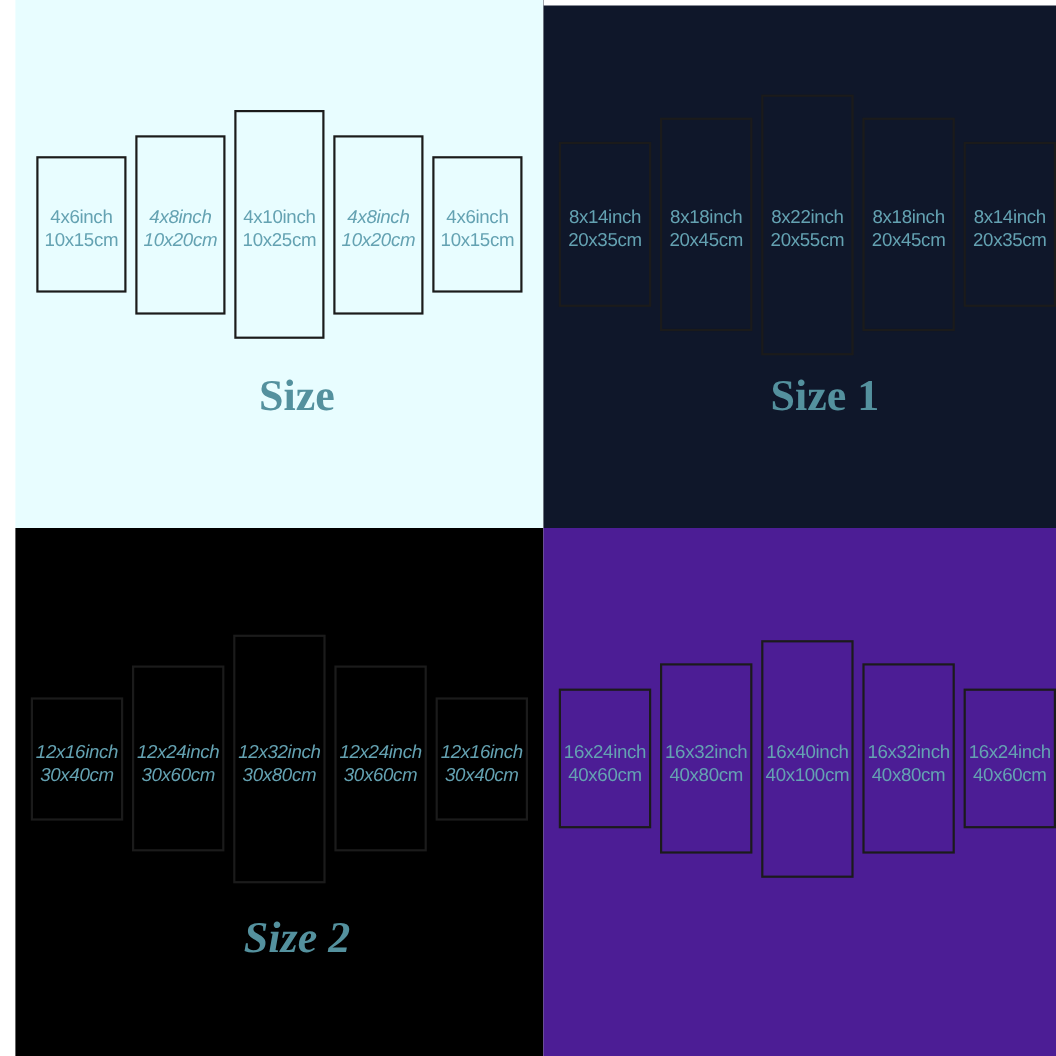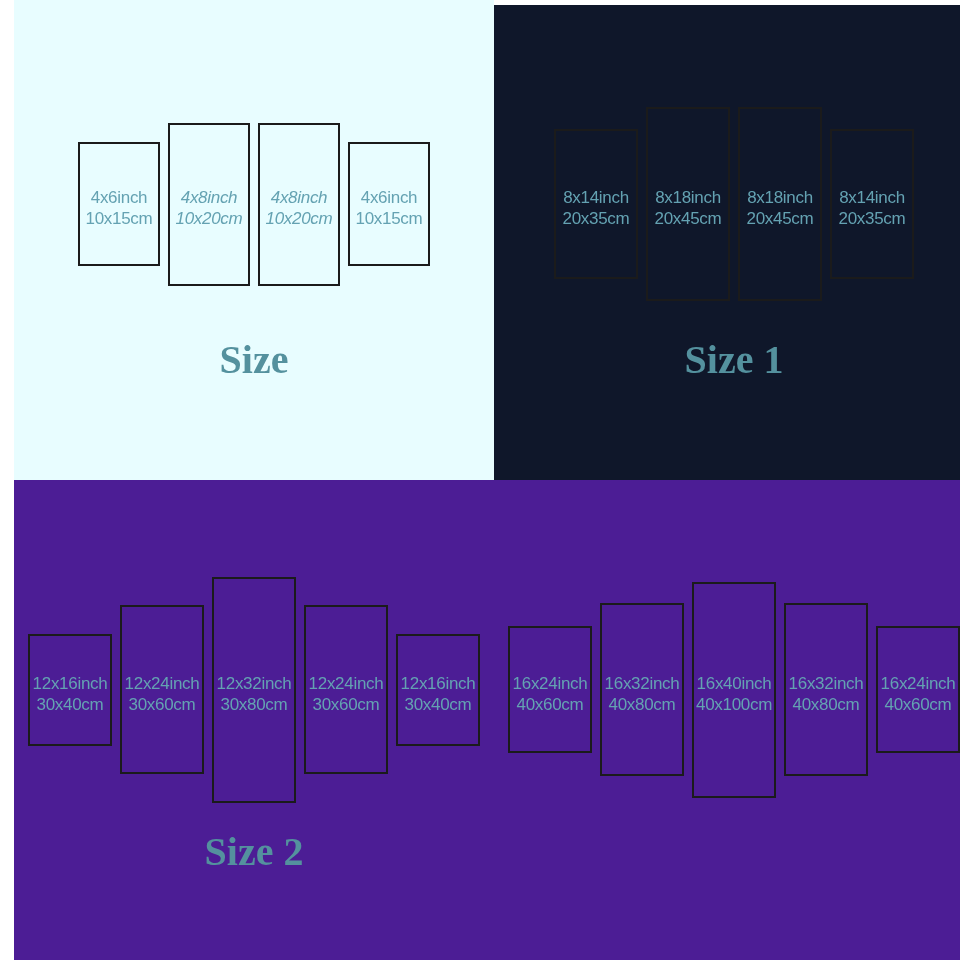--- a/index.html
+++ b/index.html
@@ -42,21 +42,21 @@
     position: absolute; left: 50%; top: calc(50% + 4px);
     transform: translate(-50%, -50%);
     text-align: center; white-space: nowrap;
     color: var(--label, #64a2b2);
     font-size: 17px; line-height: 21px;
     letter-spacing: -0.3px;
   }
   .label span { display: block; }
 
   .title {
-    position: absolute; left: 0; width: 100%;
+    position: absolute; left: 16px; width: 100%;
     margin: 0; text-align: center;
     font-family: "Liberation Serif", serif;
     font-weight: bold; font-size: 40px; line-height: 1;
     color: var(--title, #54919e);
   }
   .q0 .title, .q1 .title { top: 340px; }
   .q2 .title, .q3 .title { top: 352px; text-align: center; }
 
   .edge-strip {
     position: absolute; top: 0; left: 0; width: 100%; height: 5px;
@@ -75,20 +75,26 @@
           <span>4x6inch</span>
           <span>10x15cm</span>
         </div>
       </div>
       <div class="panel m">
         <div class="label">
           <span>4x8inch</span>
           <span>10x20cm</span>
         </div>
       </div>
+      <div class="panel l">
+        <div class="label">
+          <span>4x10inch</span>
+          <span>10x25cm</span>
+        </div>
+      </div>
       <div class="panel m">
         <div class="label">
           <span>4x8inch</span>
           <span>10x20cm</span>
         </div>
       </div>
       <div class="panel s">
         <div class="label">
           <span>4x6inch</span>
           <span>10x15cm</span>
@@ -106,37 +112,43 @@
           <span>8x14inch</span>
           <span>20x35cm</span>
         </div>
       </div>
       <div class="panel m">
         <div class="label">
           <span>8x18inch</span>
           <span>20x45cm</span>
         </div>
       </div>
+      <div class="panel l">
+        <div class="label">
+          <span>8x22inch</span>
+          <span>20x55cm</span>
+        </div>
+      </div>
       <div class="panel m">
         <div class="label">
           <span>8x18inch</span>
           <span>20x45cm</span>
         </div>
       </div>
       <div class="panel s">
         <div class="label">
           <span>8x14inch</span>
           <span>20x35cm</span>
         </div>
       </div>
     </div>
     <h2 class="title">Size 1</h2>
   </section>
 
-  <section class="quadrant q2" style="background: #4c1d95;">
+  <section class="quadrant q2" style="background: #000000; font-style: italic;">
     <div class="panels">
       <div class="panel s">
         <div class="label">
           <span>12x16inch</span>
           <span>30x40cm</span>
         </div>
       </div>
       <div class="panel m">
         <div class="label">
           <span>12x24inch</span>

